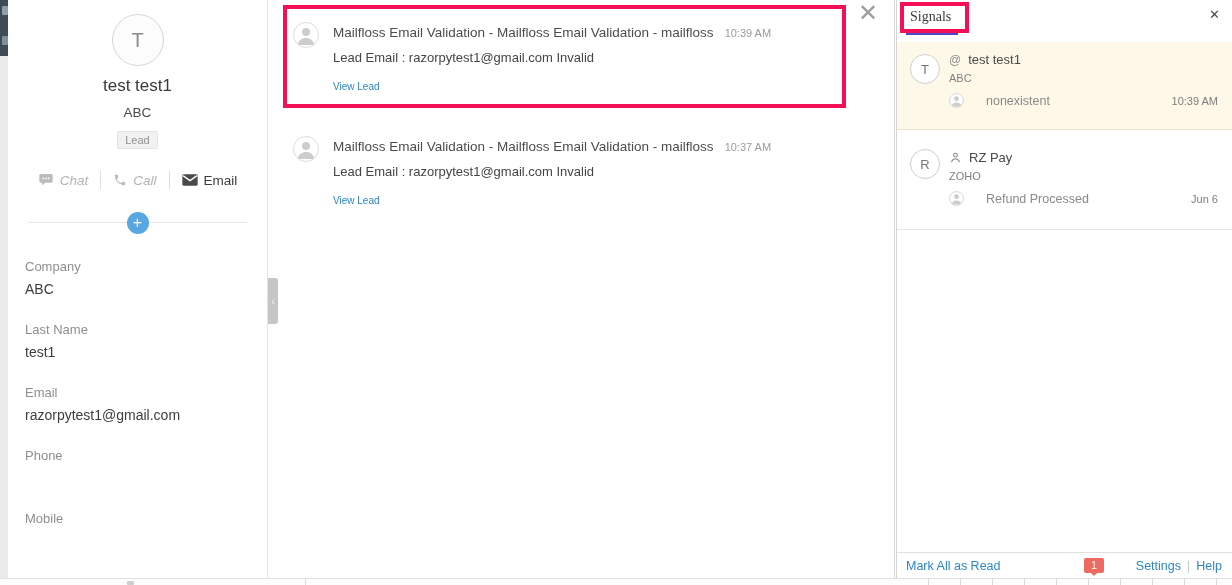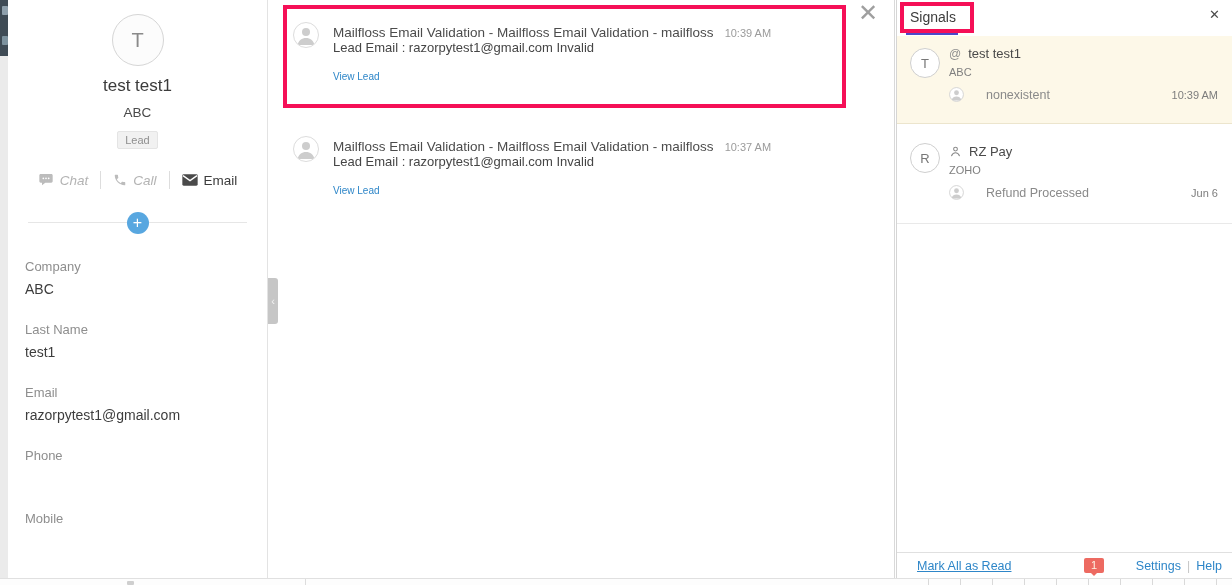--- a/index.html
+++ b/index.html
@@ -48,47 +48,47 @@
   .panel-close { position:absolute; top:0px; right:16px; font-size:24px; font-weight:100;
     color:#9f9f9f; line-height:26px; cursor:pointer; }
   .notif-card { position:absolute; }
   .card-hl { left:15px; top:5px; width:563px; height:103px; border:4px solid #f50f57; }
   .card-plain { left:19px; top:123px; width:555px; height:103px; }
   .nc-avatar { position:absolute; left:6px; top:13px; width:26px; height:26px; }
   .nc-body { position:absolute; left:46px; top:16px; right:8px; }
   .nc-row { display:flex; align-items:baseline; }
   .nc-title { font-size:13.5px; color:#4c4c4c; }
   .nc-time { margin-left:11px; font-size:11px; color:#9b9b9b; white-space:nowrap; }
-  .nc-text { font-size:13px; color:#454545; }
+  .nc-text { margin-top:10px; font-size:13px; color:#454545; }
   .nc-link { display:inline-block; margin-top:16px; font-size:10px; color:#2e86c8; text-decoration:none; cursor:pointer; }
 
   
   .signals-panel { position:absolute; left:896px; top:0; width:336px; height:578px; background:#fff;
     border-left:1px solid #d5d5d5; }
-  .sp-header { position:relative; height:36px; background:#fff; }
+  .sp-header { position:relative; height:42px; background:#fff;font-family:Liberation Serif, serif; }
   .title-box { position:absolute; left:3px; top:2px; border:4px solid #f50f57; background:#fff;
     padding:3px 14px 4px 6px; font-size:14px; color:#3c3c3c; z-index:2; }
   .tab-underline { position:absolute; left:9px; top:31px; width:52px; height:4px; background:#4b49c8; z-index:1; }
   .sp-close { position:absolute; right:12px; top:7px; font-size:13px; color:#4a4a4a; cursor:pointer; }
   .signal-item { position:relative; cursor:pointer; }
   .si1 { height:88px; background:#fdf8e8; border-bottom:1px solid #ece5cd; }
   .si2 { height:100px; background:#fff; border-bottom:1px solid #e9e9e9; }
   .si-avatar { position:absolute; left:13px; top:12px; width:30px; height:30px; border-radius:50%;
     border:1px solid #cfcfcf; background:#fff; color:#777; font-size:13px; line-height:29px; text-align:center; }
   .si2 .si-avatar { top:19px; }
   .si-content { position:absolute; left:52px; top:10px; right:14px; }
   .si2 .si-content { top:20px; }
   .si-name-row { display:flex; align-items:center; gap:7px; font-size:13px; color:#4a4a4a; }
   .si-at { color:#8f8f8f; font-size:12px; line-height:12px; }
   .si-company { margin-top:5px; font-size:11px; color:#7f7f7f; }
   .si-event-row { margin-top:9px; display:flex; align-items:center; gap:22px; font-size:12.5px; color:#8a8a8a; }
   .si-time { margin-left:auto; font-size:11px; color:#7d7d7d; }
   .sp-footer { position:absolute; left:0; right:0; bottom:0; height:26px; border-top:1px solid #e0e0e0; background:#fff; }
   .f-link { position:absolute; top:6px; font-size:12.5px; color:#2e86c8; text-decoration:none; cursor:pointer; }
-  .f-mark { left:20px;text-decoration:underline; }
+  .f-mark { left:9px; }
   .f-settings { right:51px; }
   .f-help { right:10px; }
   .f-sep { position:absolute; right:42px; top:6px; font-size:12px; color:#c5c5c5; }
   .f-badge { position:absolute; left:187px; top:5px; width:20px; height:15px; background:#ed6a61;
     border-radius:2px; color:#fdf3e3; font-size:11px; text-align:center; line-height:15px; }
   .f-badge:after { content:""; position:absolute; left:7px; bottom:-3px;
     border-left:3px solid transparent; border-right:3px solid transparent; border-top:3px solid #ed6a61; }
 
   
   .bottom-strip { position:absolute; left:0; top:578px; width:1232px; height:7px; background:#fdfdfd;

